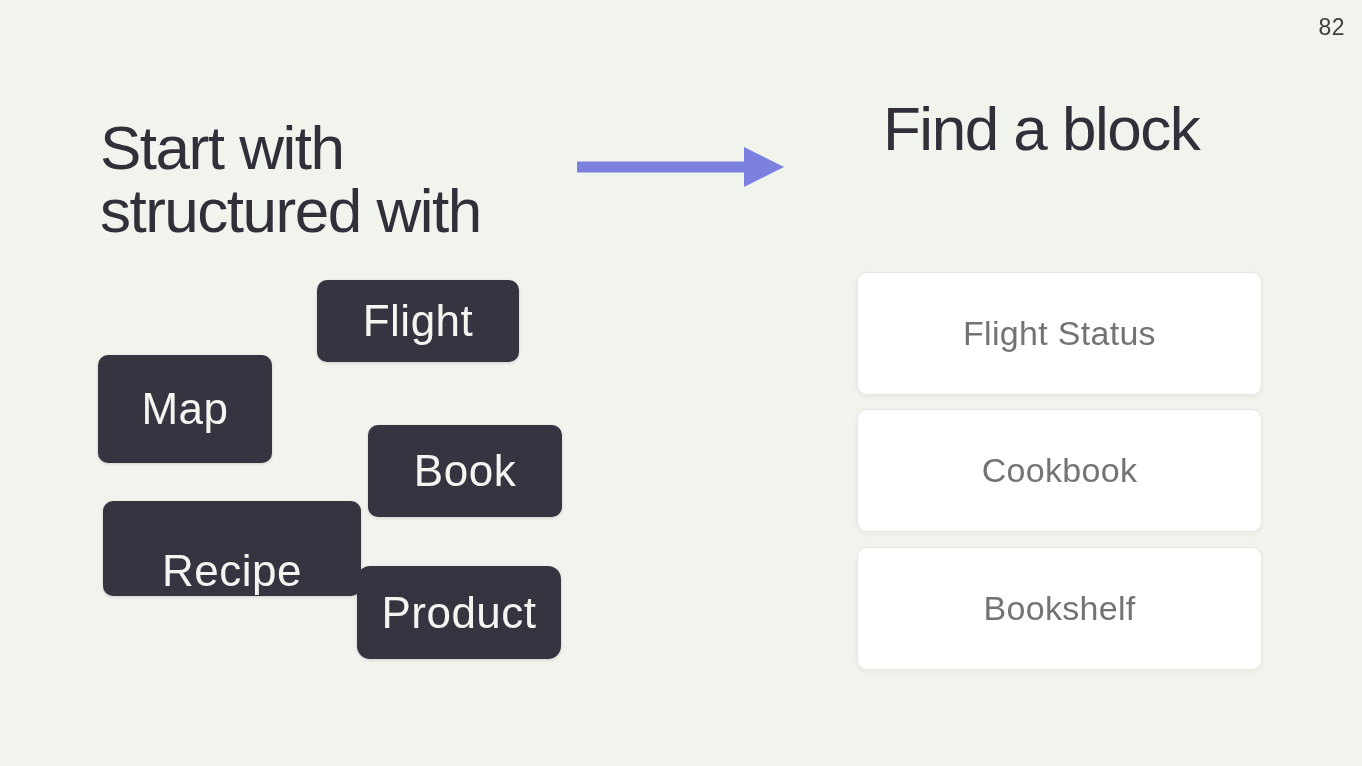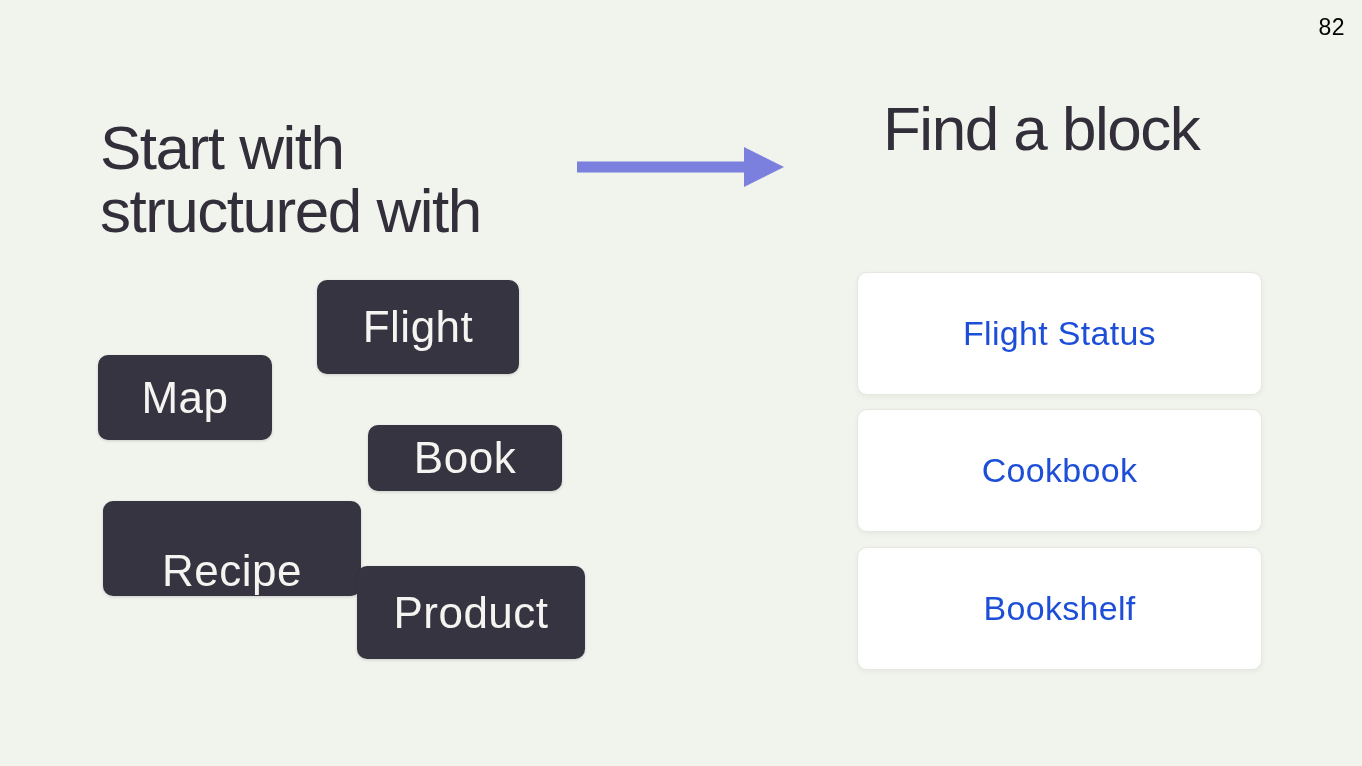--- a/index.html
+++ b/index.html
@@ -13,21 +13,21 @@
     height: 766px;
     background: #f1f3ed;
     overflow: hidden;
     font-family: "Liberation Sans", "DejaVu Sans", sans-serif;
   }
   .page-number {
     position: absolute;
     top: 14px;
     right: 17px;
     font-size: 23px;
-    color: #000000;
+    color: #404040;
     letter-spacing: 0.5px;
     text-align: right;
   }
   .heading {
     position: absolute;
     font-size: 62px;
     line-height: 63px;
     font-weight: 500;
     letter-spacing: -1.5px;
     color: #322f3b;
@@ -48,35 +48,35 @@
     border-radius: 10px;
     color: #f5f4f1;
     font-size: 44px;
     font-weight: 400;
     letter-spacing: 0.5px;
     display: flex;
     align-items: center;
     justify-content: center;
     box-shadow: 0 1px 3px rgba(40,40,50,0.18);
   }
-  .tag-flight  { left: 317px; top: 280px; width: 202px; height: 94px; }
-  .tag-map     { left:  98px; top: 355px; width: 174px; height: 85px; }
-  .tag-book    { left: 368px; top: 425px; width: 194px; height: 66px; text-align: center; }
+  .tag-flight  { left: 317px; top: 280px; width: 202px; height: 82px; }
+  .tag-map     { left:  98px; top: 355px; width: 174px; height: 108px; }
+  .tag-book    { left: 368px; top: 425px; width: 194px; height: 92px; text-align: center; }
   .tag-recipe  { left: 103px; top: 501px; width: 258px; height: 95px; align-items: flex-end; }
-  .tag-product { left: 357px; top: 566px; width: 228px; height: 93px; }
+  .tag-product { left: 357px; top: 566px; width: 204px; height: 93px; border-radius: 13px; }
   .card {
     position: absolute;
     left: 857px;
     width: 405px;
     height: 123px;
     background: #ffffff;
     border: 1px solid #e6e7e1;
     border-radius: 10px;
     box-sizing: border-box;
-    color: #1d4ed8;
+    color: #737373;
     font-size: 34px;
     font-weight: 400;
     letter-spacing: 0.3px;
     display: flex;
     align-items: center;
     justify-content: center;
     box-shadow: 0 2px 5px rgba(60,60,60,0.06);
   }
   .card-1 { top: 272px; }
   .card-2 { top: 409px; }

